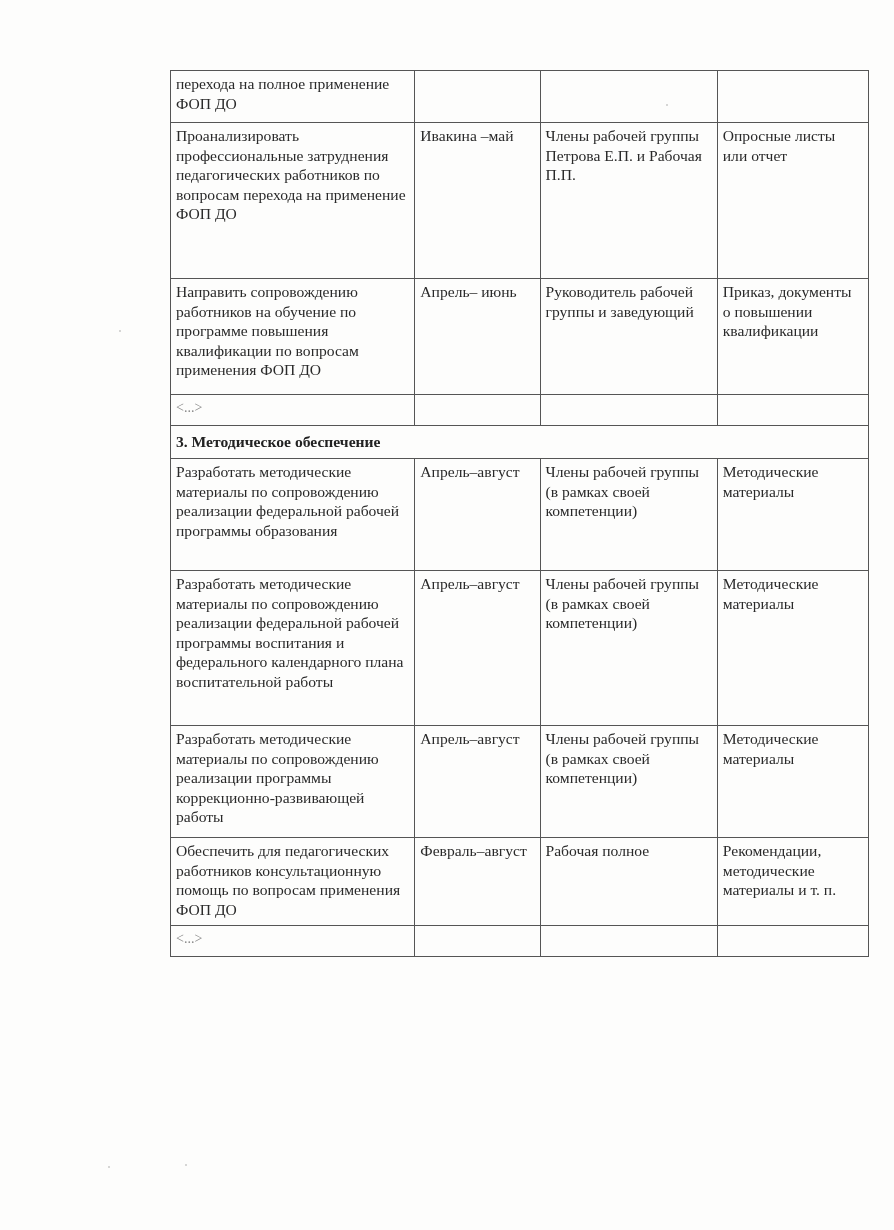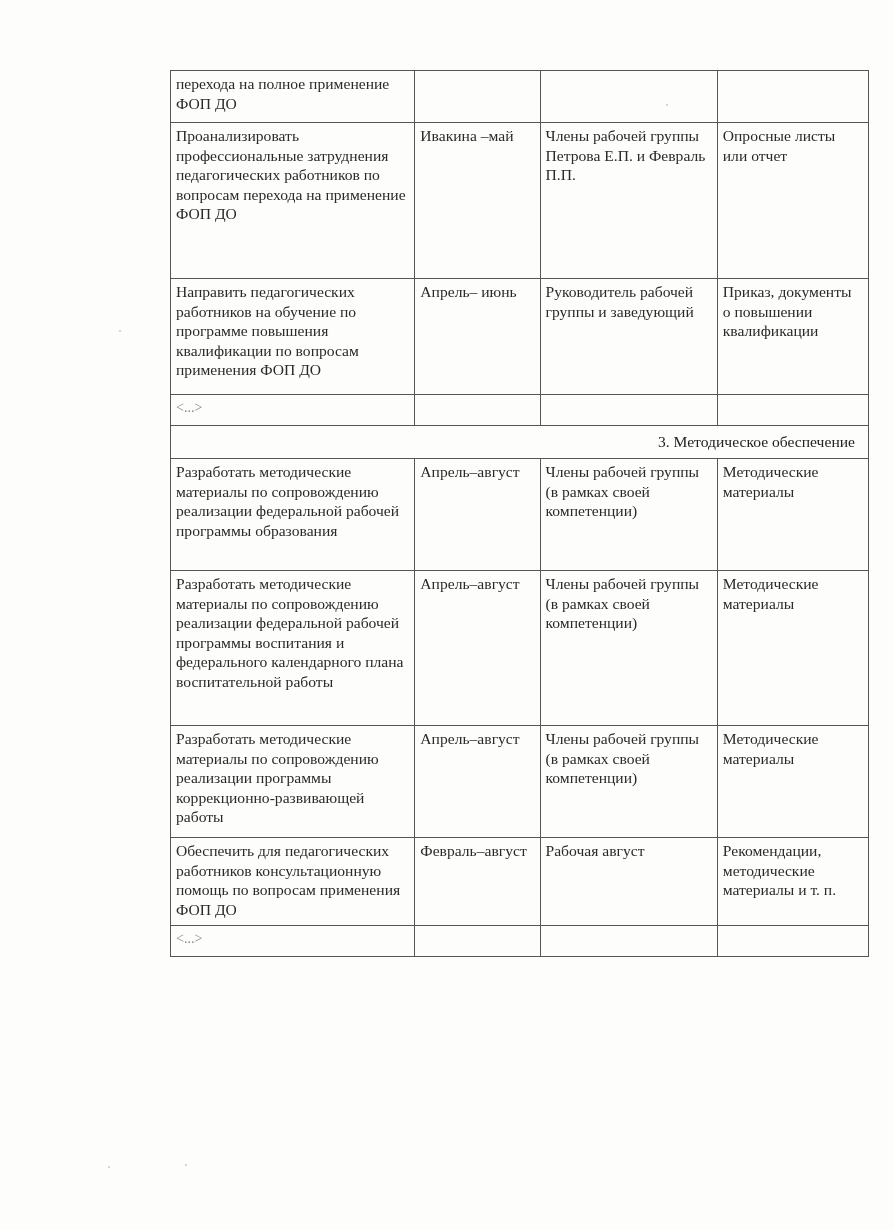--- a/index.html
+++ b/index.html
@@ -32,22 +32,22 @@
       line-height: 19.6px;
       margin-left: 17px;
     }
     table.plan td {
       border: 1.4px solid #555;
       vertical-align: top;
       padding: 3px 5px 4px 5px;
       word-wrap: break-word;
     }
     table.plan td.section {
-      text-align: right;
-      font-weight: normal;
+      text-align: left;
+      font-weight: bold;
       padding: 6px 13px 6px 5px;
       color: #222;
     }
     td.ellipsis {
       color: #888;
       font-size: 14px;
     }
     .col1 { width: 244px; }
     .col2 { width: 125px; }
     .col3 { width: 177px; }
@@ -75,26 +75,26 @@
       <tr style="height:52px">
         <td>перехода на полное применение ФОП ДО</td>
         <td></td>
         <td></td>
         <td></td>
       </tr>
 
       <tr style="height:156px">
         <td>Проанализировать профессиональные затруднения педагогических работников по вопросам перехода на применение ФОП ДО</td>
         <td>Ивакина –май</td>
-        <td>Члены рабочей группы Петрова Е.П. и Февраль П.П.</td>
+        <td>Члены рабочей группы Петрова Е.П. и Рабочая П.П.</td>
         <td>Опросные листы или отчет</td>
       </tr>
 
       <tr style="height:116px">
-        <td>Направить педагогических работников на обучение по программе повышения квалификации по вопросам применения ФОП ДО</td>
+        <td>Направить сопровождению работников на обучение по программе повышения квалификации по вопросам применения ФОП ДО</td>
         <td>Апрель– июнь</td>
         <td>Руководитель рабочей группы и заведующий</td>
         <td>Приказ, документы о повышении квалификации</td>
       </tr>
 
       <tr style="height:31px">
         <td class="ellipsis">&lt;...&gt;</td>
         <td></td>
         <td></td>
         <td></td>
@@ -121,21 +121,21 @@
       <tr style="height:112px">
         <td>Разработать методические материалы по сопровождению реализации программы коррекционно-развивающей работы</td>
         <td>Апрель–август</td>
         <td>Члены рабочей группы (в рамках своей компетенции)</td>
         <td>Методические материалы</td>
       </tr>
 
       <tr style="height:88px">
         <td>Обеспечить для педагогических работников консультационную помощь по вопросам применения ФОП ДО</td>
         <td>Февраль–август</td>
-        <td>Рабочая август</td>
+        <td>Рабочая полное</td>
         <td>Рекомендации, методические материалы и т. п.</td>
       </tr>
 
       <tr style="height:31px">
         <td class="ellipsis">&lt;...&gt;</td>
         <td></td>
         <td></td>
         <td></td>
       </tr>
 

